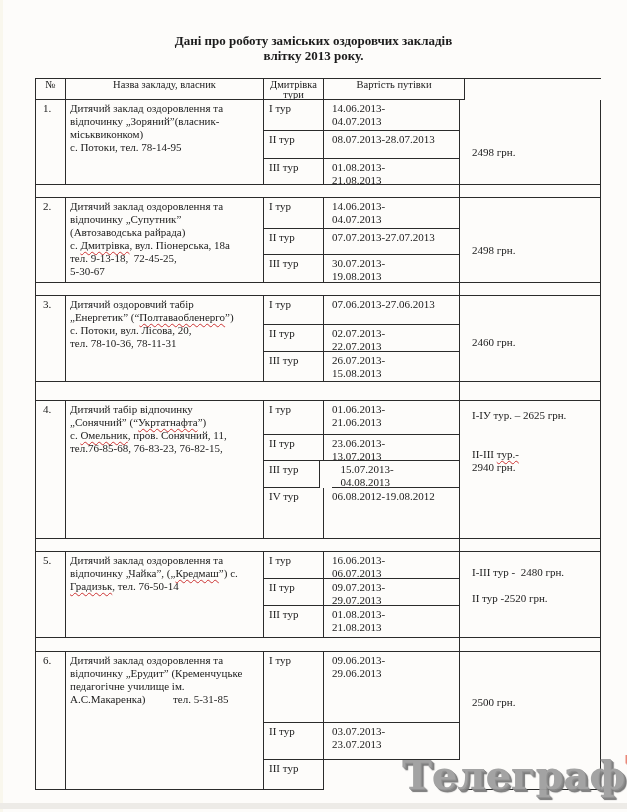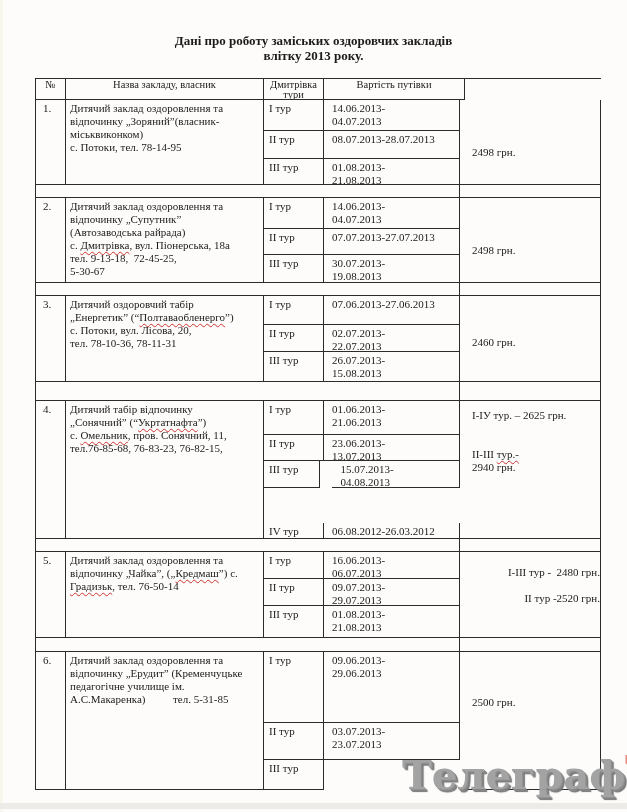--- a/index.html
+++ b/index.html
@@ -181,23 +181,23 @@
         <div class="tour-row" style="height: 26px;">
           <div class="cell tour-label-cell" style="width: 60px;">II тур</div>
           <div class="cell tour-date-cell" style="width: 136px;">23.06.2013-
 13.07.2013</div>
         </div>
         <div class="tour-row" style="height: 27px;">
           <div class="cell tour-label-cell" style="width: 60px;">III тур</div>
           <div class="cell tour-date-cell" style="width: 136px; margin-left: 12px;">15.07.2013-
 04.08.2013</div>
         </div>
-        <div class="tour-row" style="height: 51px; align-items: flex-end;">
+        <div class="tour-row" style="height: 51px;">
           <div class="cell tour-label-cell" style="width: 60px;">IV тур</div>
-          <div class="cell tour-date-cell" style="width: 136px;">06.08.2012-26.03.2012</div>
+          <div class="cell tour-date-cell" style="width: 136px;">06.08.2012-19.08.2012</div>
         </div>
       </div>
       <div class="cell cost-cell" style="width: 141px; padding-top: 8px;">I-IУ тур. – 2625 грн.
 
 
 II-III <span class="wavy">тур.-</span>
 2940 грн.</div>
     </div>
     <div class="trow" style="height: 13px;">
       <div class="cell" style="width: 424px;"></div>
@@ -218,21 +218,21 @@
           <div class="cell tour-label-cell" style="width: 60px;">II тур</div>
           <div class="cell tour-date-cell" style="width: 136px;">09.07.2013-
 29.07.2013</div>
         </div>
         <div class="tour-row" style="height: 32px;">
           <div class="cell tour-label-cell" style="width: 60px;">III тур</div>
           <div class="cell tour-date-cell" style="width: 136px;">01.08.2013-
 21.08.2013</div>
         </div>
       </div>
-      <div class="cell cost-cell" style="width: 141px; padding-top: 14px; text-align: right;">I-III тур -  2480 грн.
+      <div class="cell cost-cell" style="width: 141px; padding-top: 14px;">I-III тур -  2480 грн.
 
 II тур -2520 грн.</div>
     </div>
     <div class="trow" style="height: 14px;">
       <div class="cell" style="width: 424px;"></div>
       <div class="cell" style="width: 141px;"></div>
     </div>
     <div class="trow" style="height: 138px;">
       <div class="cell num-cell" style="width: 30px;">6.</div>
       <div class="cell name-cell" style="width: 198px;">Дитячий заклад оздоровлення та

